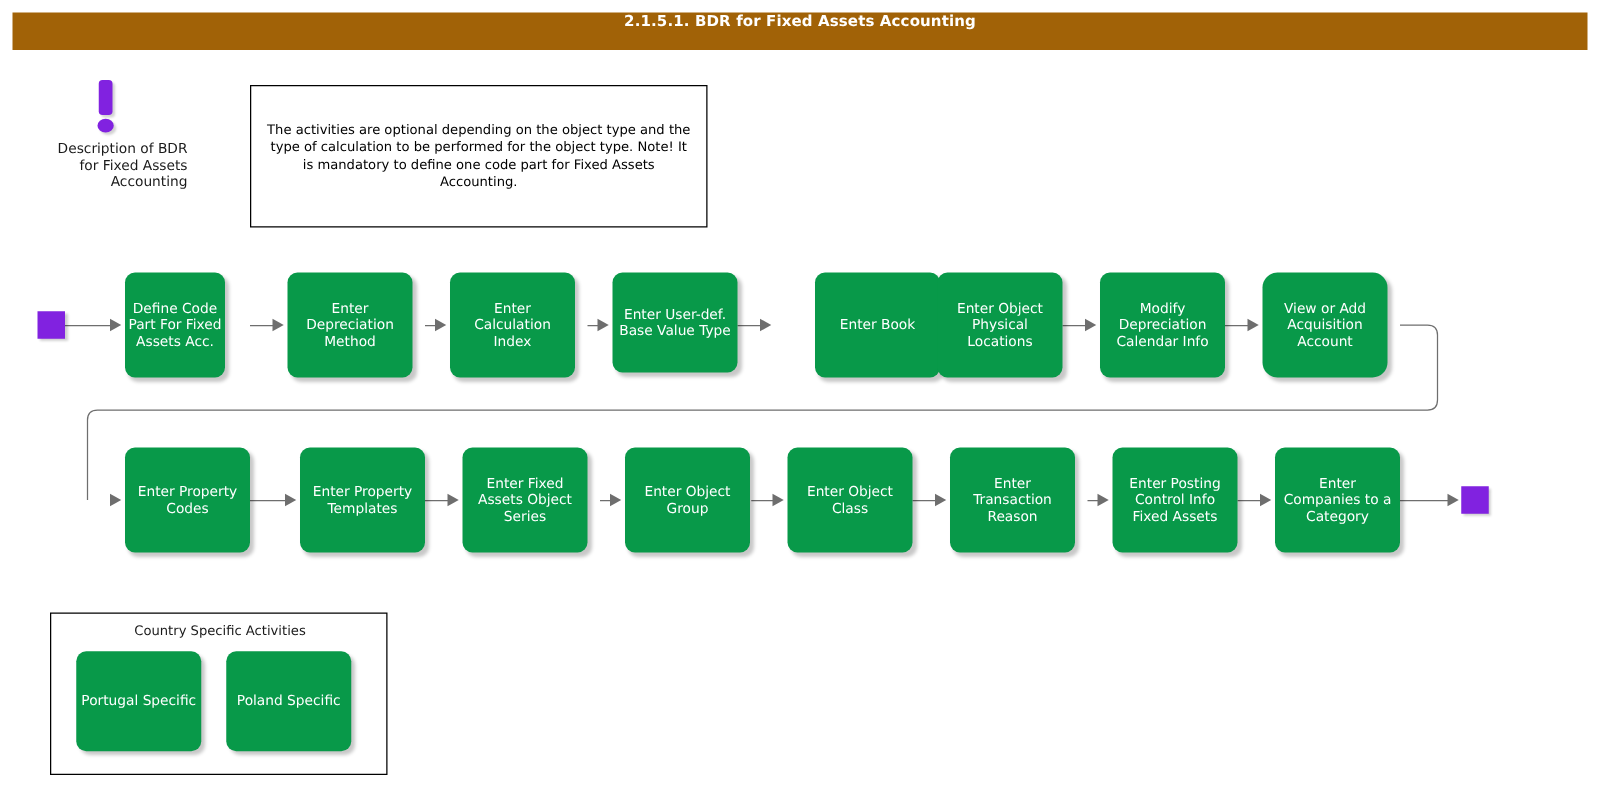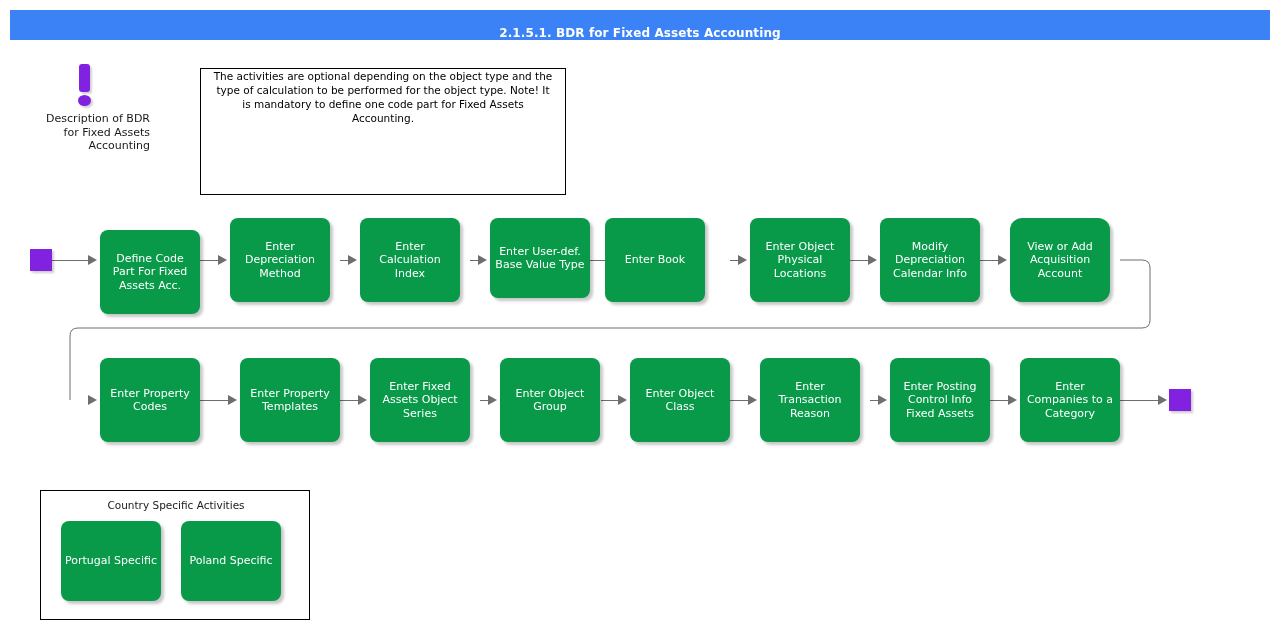--- a/index.html
+++ b/index.html
@@ -22,23 +22,23 @@
     height: 630px;
   }
 
   
   .title-bar {
     position: absolute;
     left: 10px;
     top: 10px;
     width: 1260px;
     height: 30px;
-    background: #3b82f6;
+    background: #a16207;
     display: flex;
-    align-items: flex-end;
+    align-items: flex-start;
     justify-content: center;
   }
   .title-bar .title-text {
     color: #ffffff;
     font-size: 12px;
     font-weight: bold;
     font-family: "DejaVu Sans", sans-serif;
     letter-spacing: 0.1px;
     white-space: nowrap;
   }
@@ -83,26 +83,26 @@
     line-height: 13.5px;
     font-family: "DejaVu Sans", sans-serif;
   }
 
   
   .note-box {
     position: absolute;
     left: 200px;
     top: 68px;
     width: 366px;
-    height: 127px;
+    height: 114px;
     border: 1px solid #000000;
     background: #ffffff;
     box-sizing: border-box;
     display: flex;
-    align-items: flex-start;
+    align-items: center;
     justify-content: center;
   }
   .note-text {
     font-size: 10.5px;
     line-height: 14px;
     color: #000000;
     text-align: center;
     padding: 0 12px;
     font-family: "DejaVu Sans", sans-serif;
   }
@@ -250,21 +250,21 @@
   <div class="arrow" style="left:488px; top:395px;"></div>
   <div class="arrow" style="left:618px; top:395px;"></div>
   <div class="arrow" style="left:748px; top:395px;"></div>
   <div class="arrow" style="left:878px; top:395px;"></div>
   <div class="arrow" style="left:1008px; top:395px;"></div>
   <div class="arrow" style="left:1158px; top:395px;"></div>
 
   <div class="terminator" style="left:30px; top:249px;"></div>
   <div class="terminator" style="left:1169px; top:389px;"></div>
 
-  <div class="node" style="left:100px; top:230px; width:100px; height:84px;">
+  <div class="node" style="left:100px; top:218px; width:80px; height:84px;">
     <span class="node-label">Define Code
 Part For Fixed
 Assets Acc.</span>
   </div>
 
   <div class="node" style="left:230px; top:218px; width:100px; height:84px;">
     <span class="node-label">Enter
 Depreciation
 Method</span>
   </div>
@@ -273,21 +273,21 @@
     <span class="node-label">Enter
 Calculation
 Index</span>
   </div>
 
   <div class="node wide-text" style="left:490px; top:218px; width:100px; height:80px;">
     <span class="node-label">Enter User-def.
 Base Value Type</span>
   </div>
 
-  <div class="node" style="left:605px; top:218px; width:100px; height:84px;">
+  <div class="node" style="left:652px; top:218px; width:100px; height:84px;">
     <span class="node-label">Enter Book</span>
   </div>
 
   <div class="node" style="left:750px; top:218px; width:100px; height:84px;">
     <span class="node-label">Enter Object
 Physical
 Locations</span>
   </div>
 
   <div class="node" style="left:880px; top:218px; width:100px; height:84px;">

